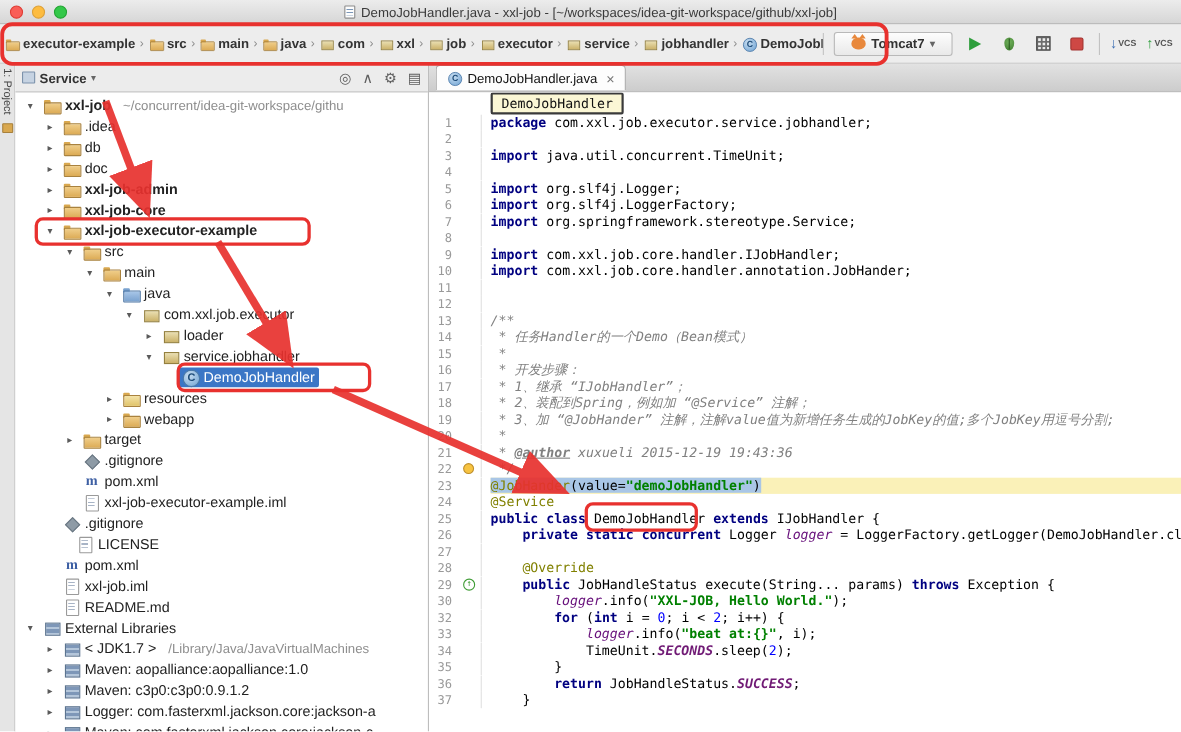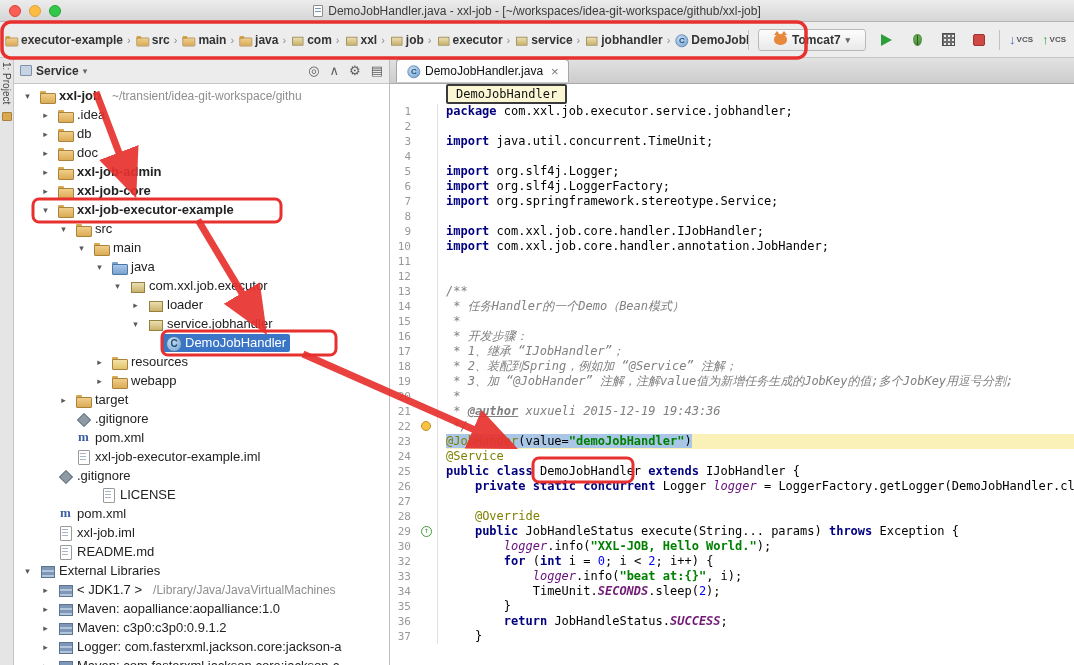--- a/index.html
+++ b/index.html
@@ -237,21 +237,21 @@
           <span class="hicon">▤</span>
         </span>
       </div>
       <div class="tree" id="tree">
           <div class="trow" style="padding-left: 6px;">
             <span class="chev">▾</span>
             <span class="row-inner">
               <span class="ic ic-folder"></span>
               <span class="tlabel b">xxl-job</span>
             </span>
-            <span class="hint">~/transient/idea-git-workspace/githu</span>
+            <span class="hint">~/concurrent/idea-git-workspace/githu</span>
           </div>
           <div class="trow" style="padding-left: 24px;">
             <span class="chev">▸</span>
             <span class="row-inner">
               <span class="ic ic-folder"></span>
               <span class="tlabel">.idea</span>
             </span>
           </div>
           <div class="trow" style="padding-left: 24px;">
             <span class="chev">▸</span>
@@ -379,21 +379,21 @@
               <span class="tlabel">xxl-job-executor-example.iml</span>
             </span>
           </div>
           <div class="trow" style="padding-left: 24px;">
             <span class="chev"></span>
             <span class="row-inner">
               <span class="ic ic-diamond"></span>
               <span class="tlabel">.gitignore</span>
             </span>
           </div>
-          <div class="trow" style="padding-left: 24px; margin-left: 43px;">
+          <div class="trow" style="padding-left: 36px;">
             <span class="chev"></span>
             <span class="row-inner">
               <span class="ic ic-file"></span>
               <span class="tlabel">LICENSE</span>
             </span>
           </div>
           <div class="trow" style="padding-left: 24px;">
             <span class="chev"></span>
             <span class="row-inner">
               <span class="ic ic-maven"></span>

